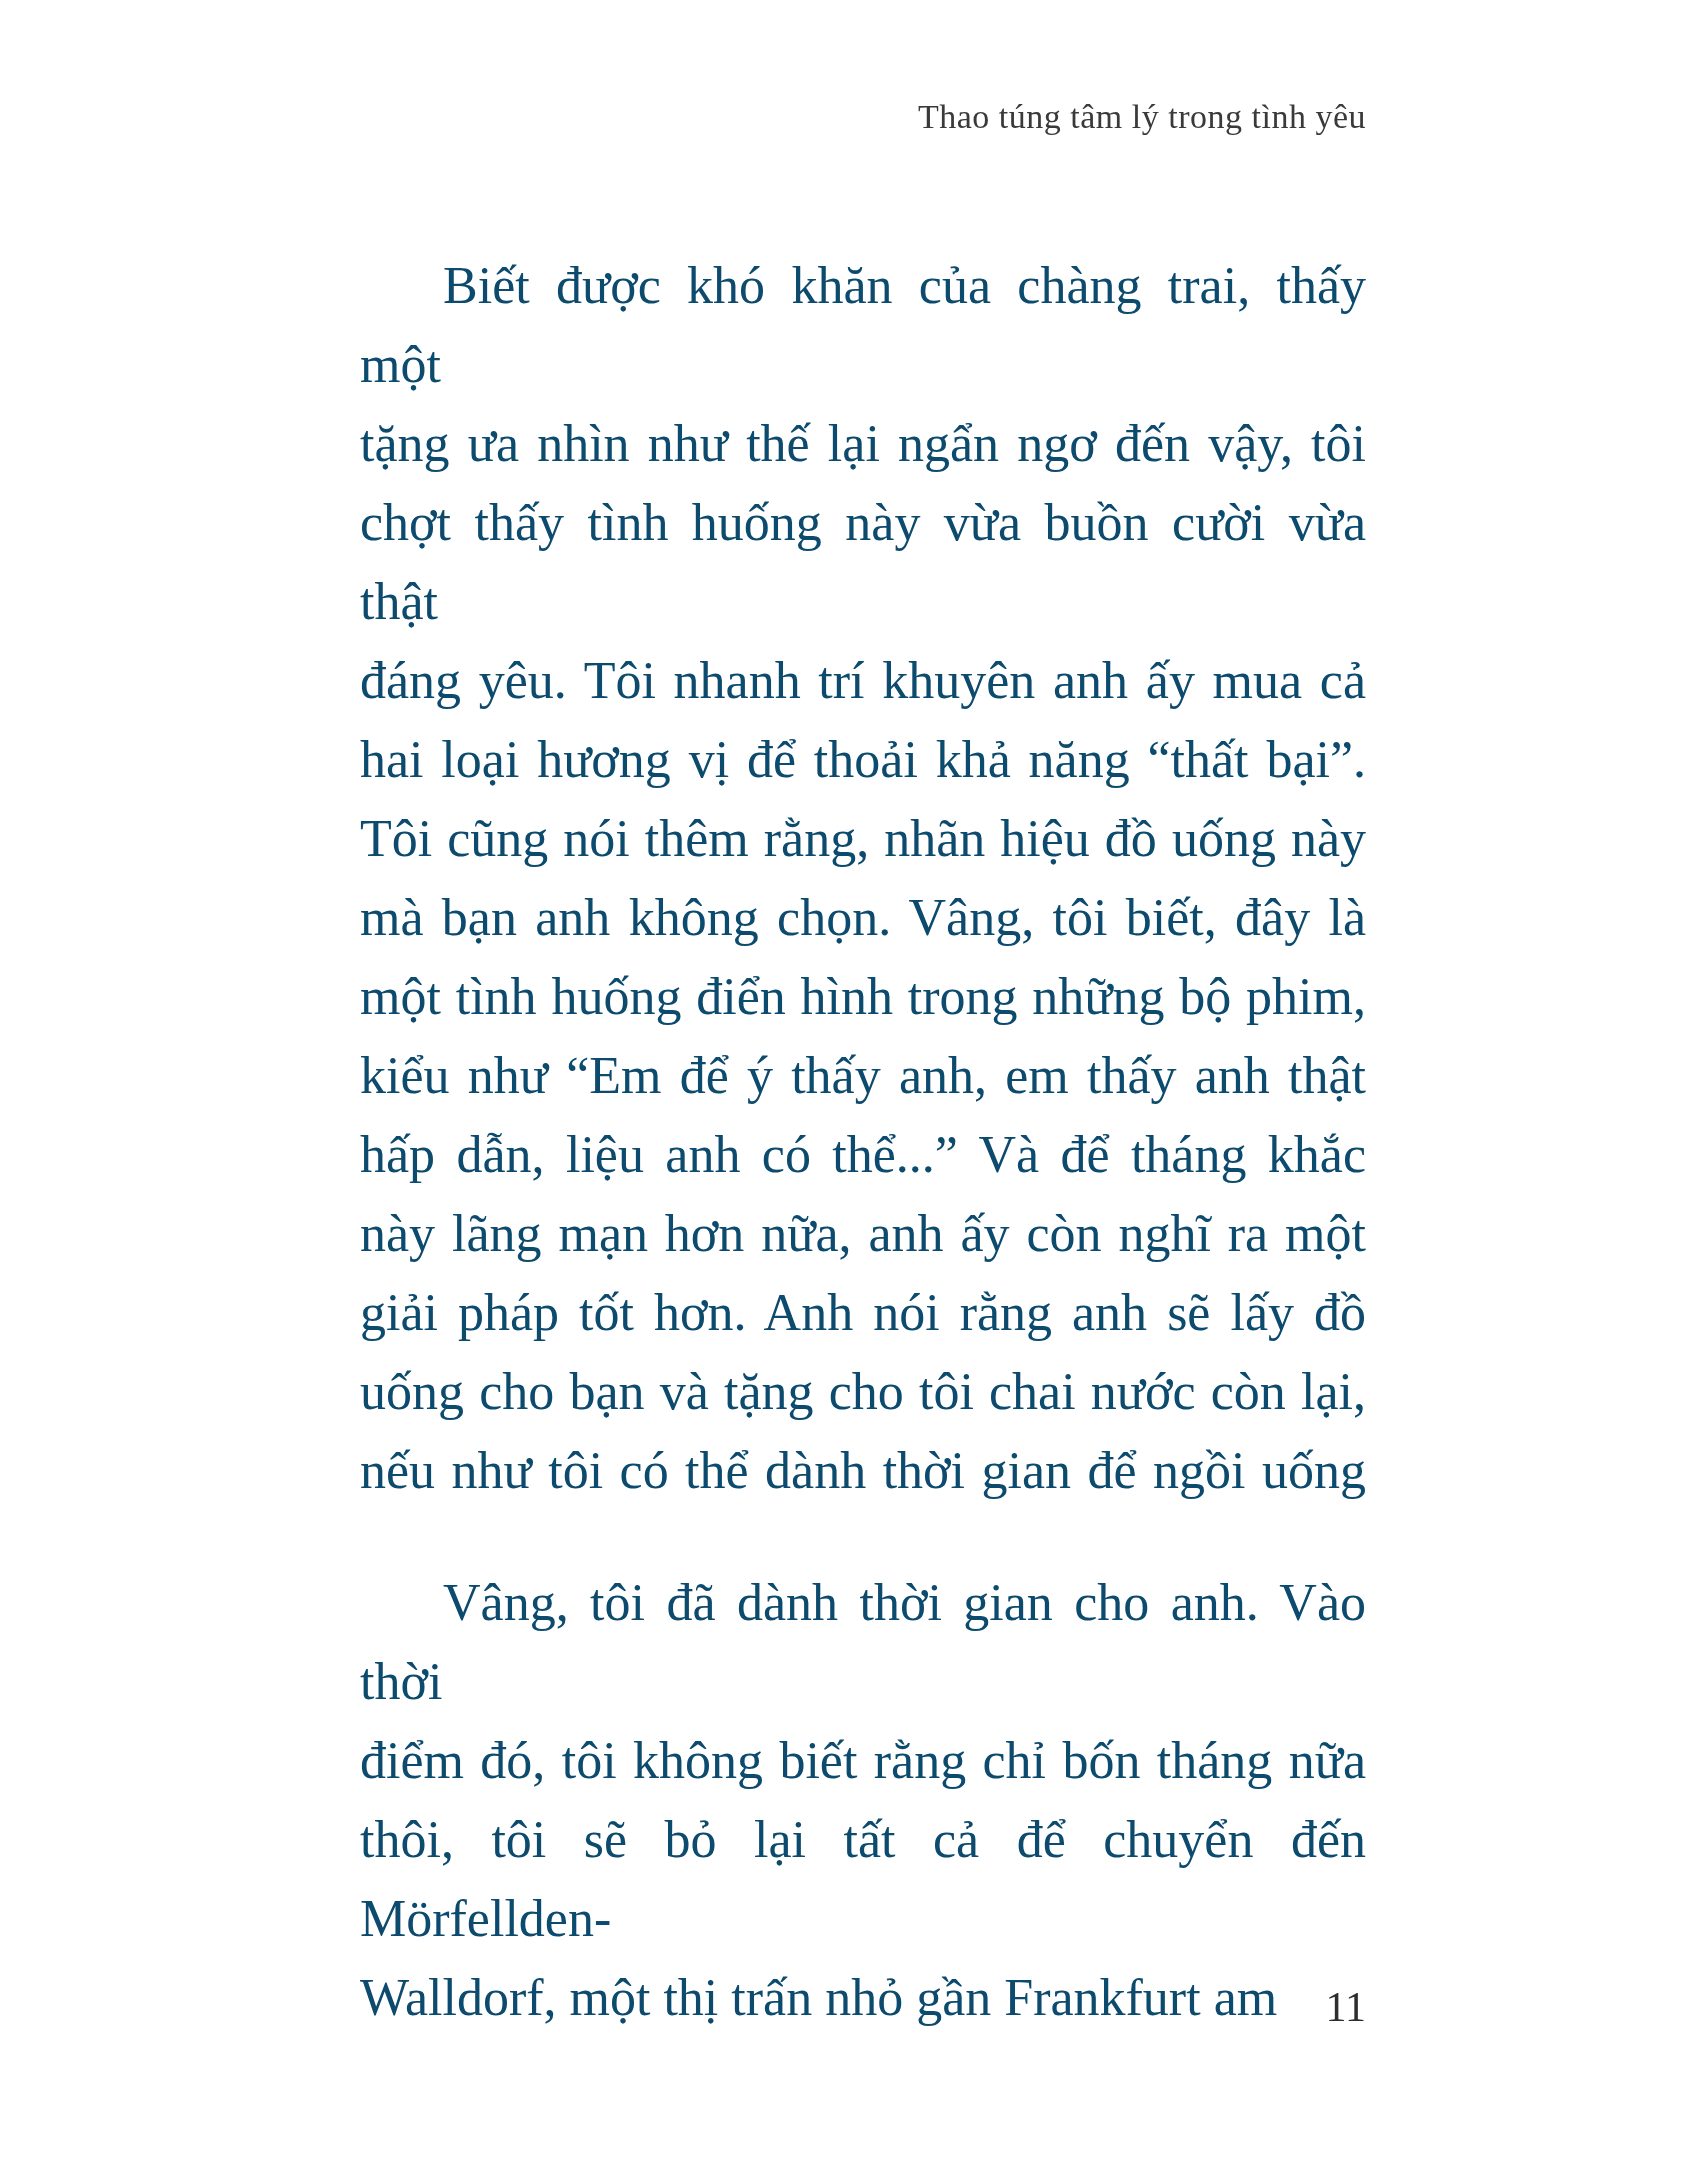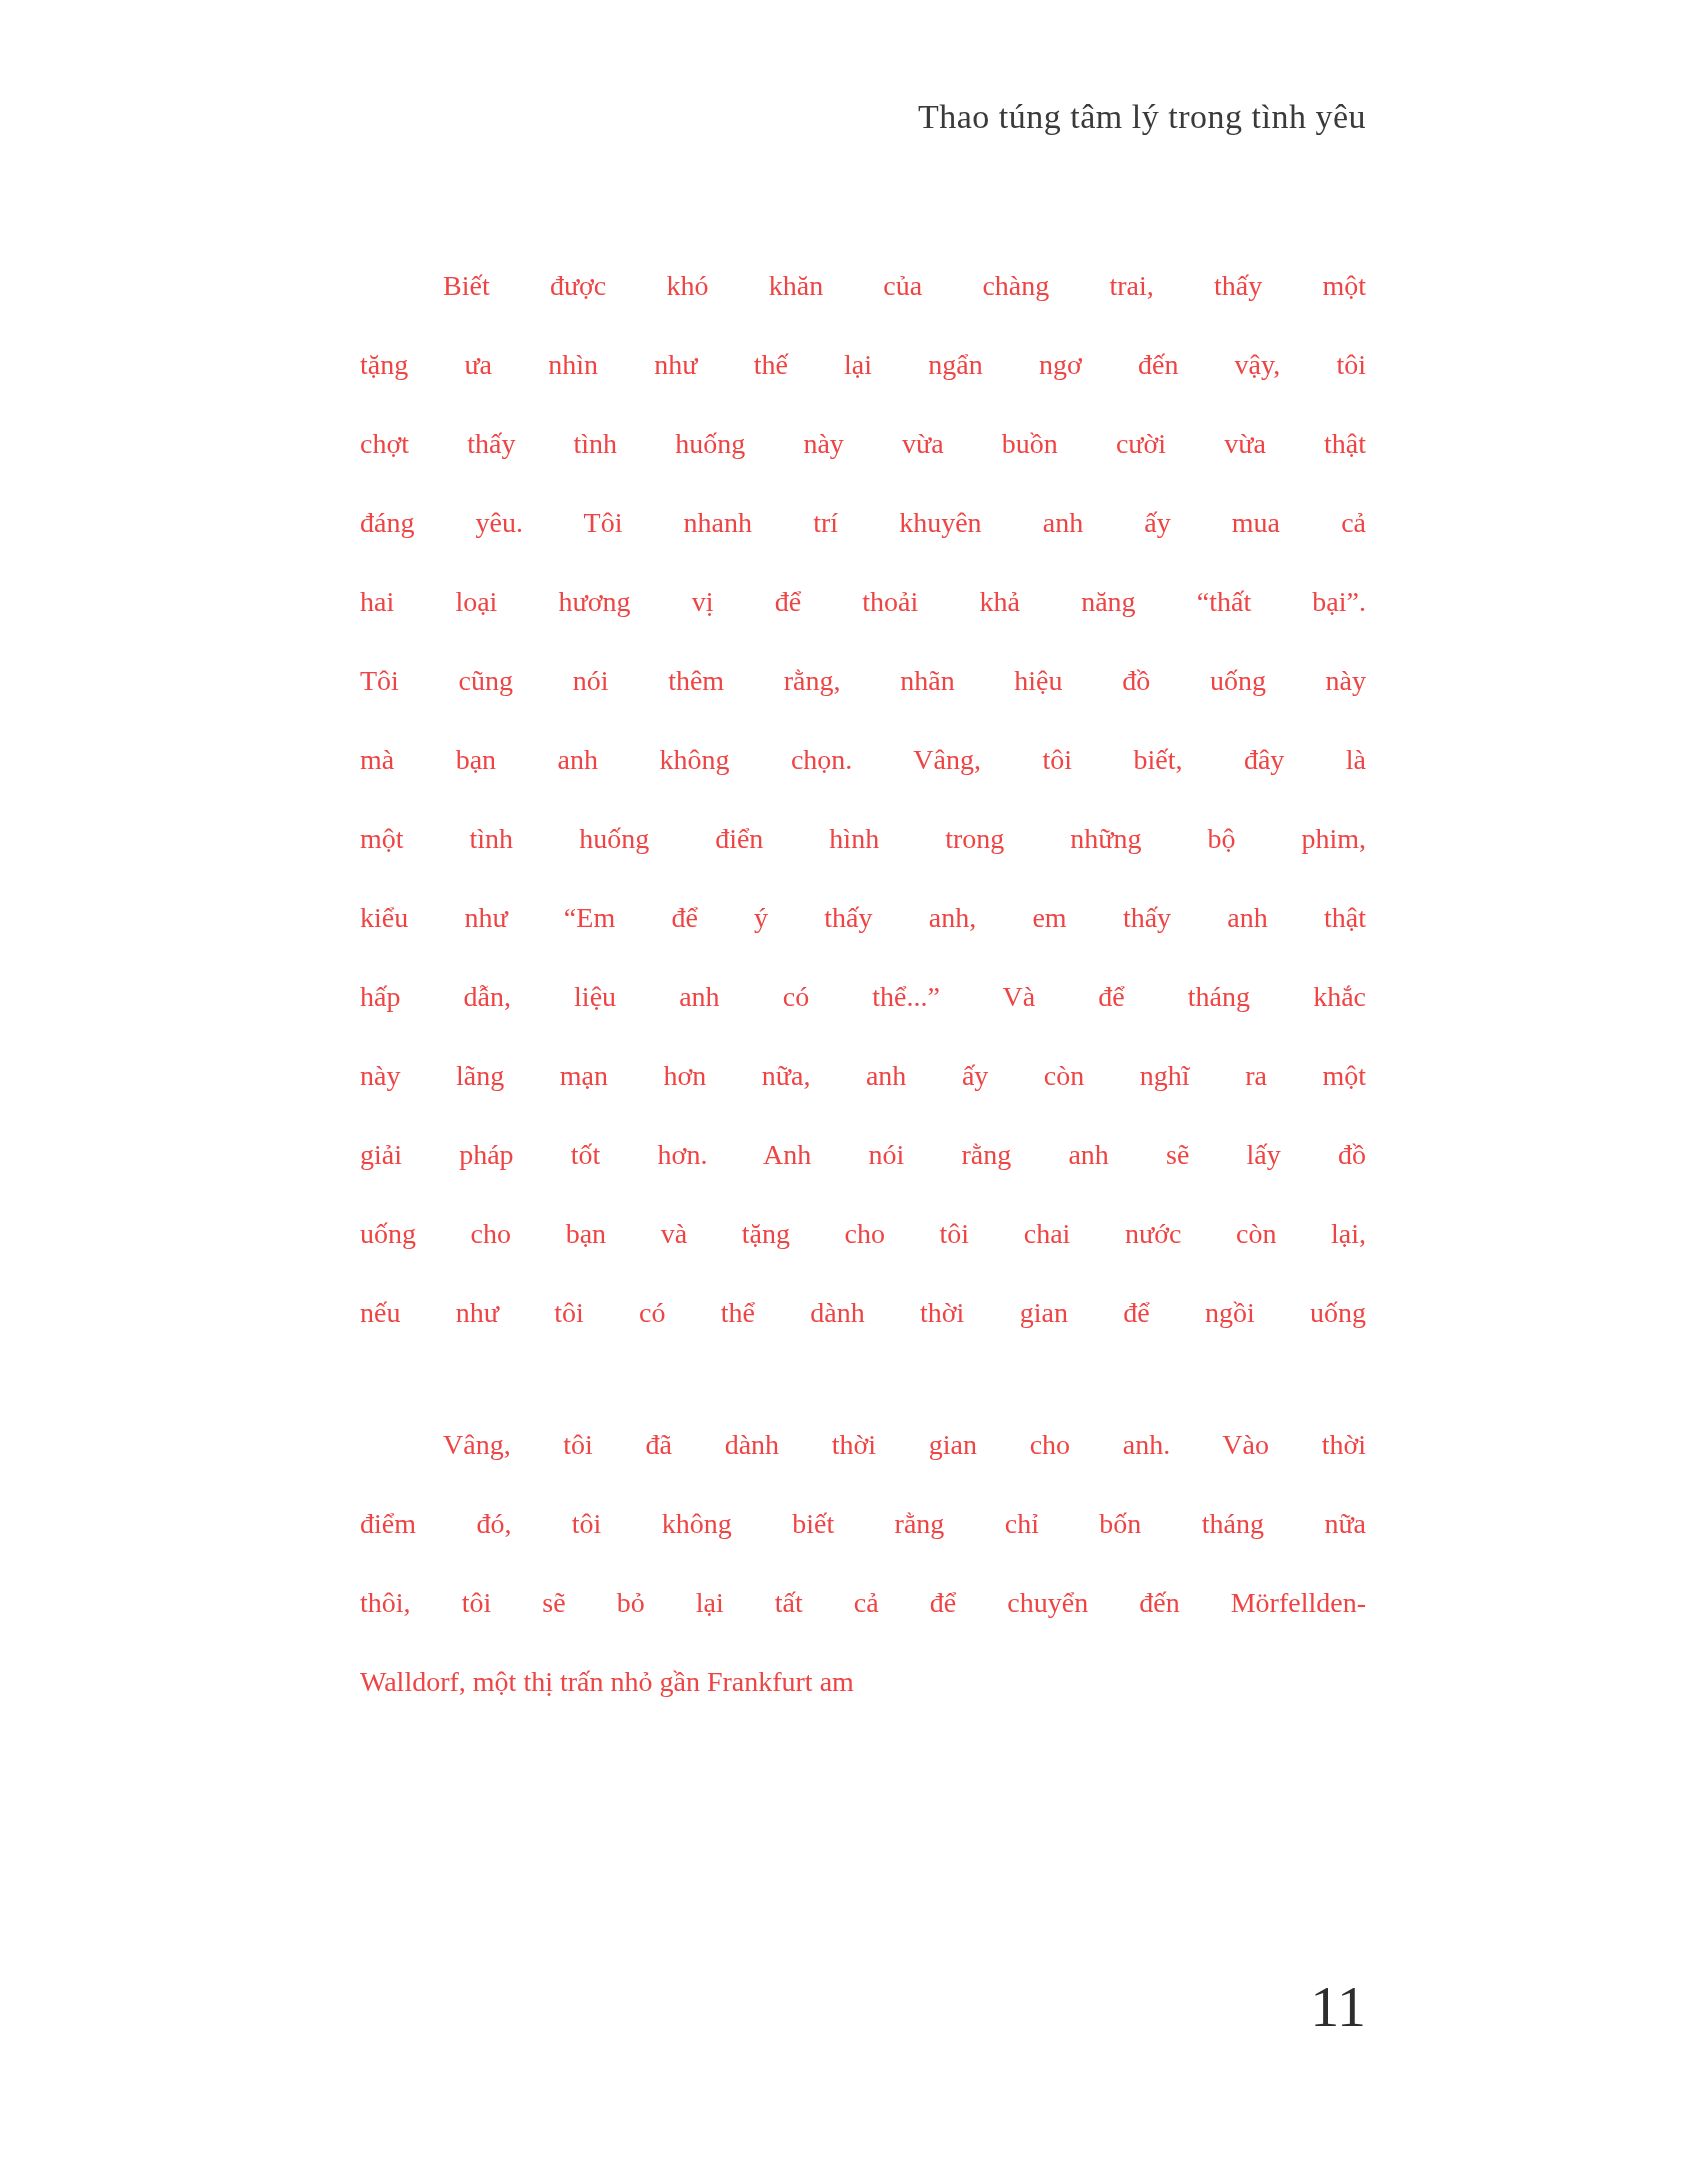--- a/index.html
+++ b/index.html
@@ -33,38 +33,38 @@
     top: 246px;
     width: 1006px;
   }
   .paragraph {
     margin: 0;
   }
   .paragraph + .paragraph {
     margin-top: 53px;
   }
   .line {
-    font-size: 28px;
+    font-size: 52px;
     line-height: 79px;
     text-align: justify;
     text-align-last: justify;
     white-space: normal;
-    color: #ef4444;
+    color: #0c4a6e;
   }
   .line.first {
     text-indent: 83px;
   }
   .line.last {
     text-align-last: left;
   }
   .page-number {
     position: absolute;
     top: 1982px;
     right: 317px;
-    font-size: 58px;
+    font-size: 42px;
     line-height: 50px;
     color: #2e2e2e;
   }
 </style>
 </head>
 <body>
 
 <div class="page">
 
   <div class="running-header">Thao túng tâm lý trong tình yêu</div>

